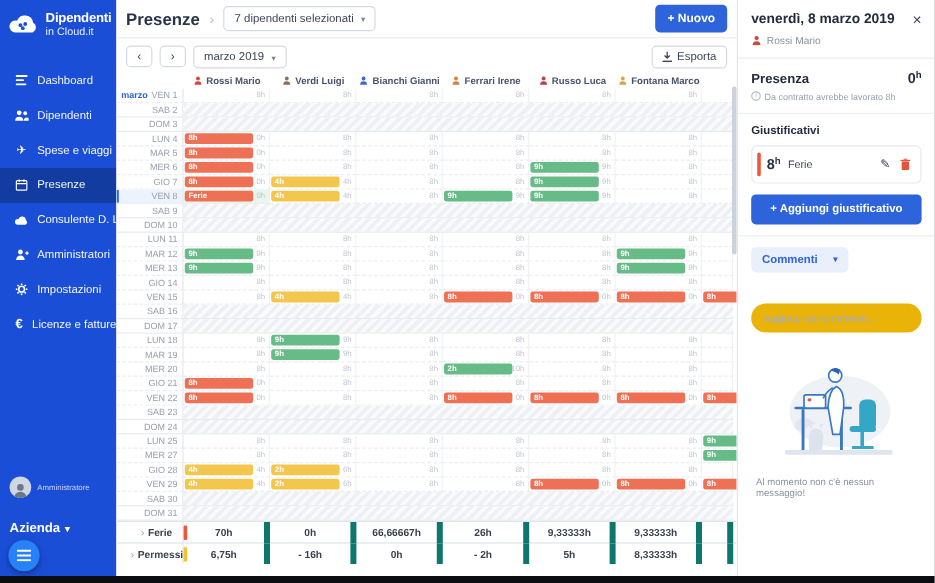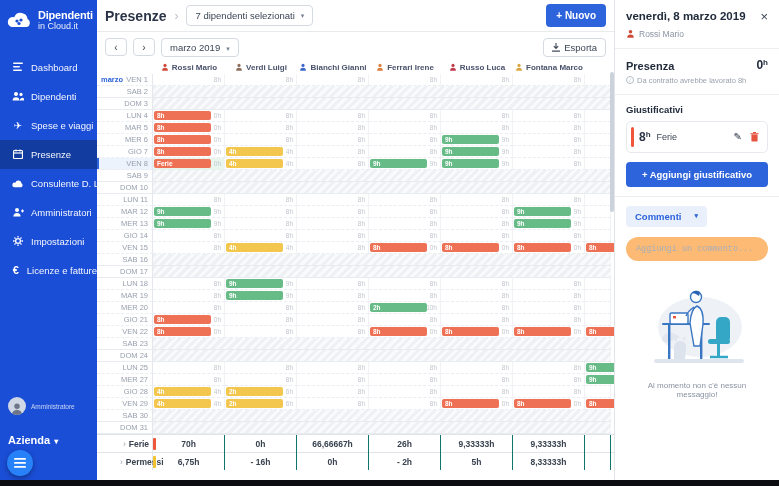--- a/index.html
+++ b/index.html
@@ -67,22 +67,22 @@
     white-space:nowrap; overflow:hidden; }
   .c-o { background:#ee7155; } .c-y { background:#f3c64e; } .c-g { background:#67bb87; }
   .clabel { position:absolute; right:3px; top:0; font-size:6.5px; color:#c0c6cf; line-height:11px; }
   .grow.sel .daycell { background:#edf3fd; box-shadow:inset 2px 0 0 #2d63db; }
   .westrip { grid-column:2 / -1;
     background:repeating-linear-gradient(135deg,#eef0f3 0px,#eef0f3 3px,#f9fafb 3px,#f9fafb 6px);
     border-bottom:1px solid #e8ebef !important; }
   .grow.we .daycell { border-bottom:1px solid #e8ebef; }
   
   .srow { height:18px; border-top:1px solid #e0e4e9; font-size:8.5px; font-weight:bold; color:#39424f; }
-  .srow > div { position:relative; border-right:1px solid #0f766e; line-height:18px; text-align:center; }
-  .slabel { text-align:center; padding-left:23px; border-right:1px solid #e4e7eb !important; cursor:pointer; }
+  .srow > div { position:relative; border-right:5px solid #0f766e; line-height:18px; text-align:center; }
+  .slabel { text-align:center; padding-left:12px; border-right:1px solid #e4e7eb !important; cursor:pointer; }
   .slabel .chev { color:#9aa2af; margin-right:3px; font-weight:normal; }
   .sumbar { position:absolute; left:0; top:3px; width:3px; height:12px; border-radius:1px; }
   .vthumb { position:absolute; right:0px; top:72px; width:4px; height:140px; background:#ccd2db; border-radius:2px; }
   
   .panel { position:absolute; left:614px; top:0; width:165px; height:486px; background:#fff;
     border-left:1px solid #e1e5ea; padding:10px 11px; }
   .pdate { font-size:11.5px; font-weight:bold; color:#222c3d; width:120px; line-height:1.2; }
   .pclose { position:absolute; right:11px; top:10px; font-size:13px; color:#3c4555; cursor:pointer; line-height:1; }
   .pemp { display:flex; align-items:center; gap:4px; margin-top:5px; font-size:8.5px; color:#8a93a3; }
   .pdivider { border:none; border-top:1px solid #eceef2; margin:9px -11px; }
@@ -99,25 +99,25 @@
   .gaccent { position:absolute; left:4px; top:5px; bottom:5px; width:3px; border-radius:2px; background:#f0563c; }
   .ghours { font-size:12px; font-weight:bold; } .ghours .u { font-size:8px; vertical-align:top; }
   .gtype { font-size:9px; margin-left:6px; color:#3c4555; }
   .gicons { margin-left:auto; display:flex; gap:8px; align-items:center; }
   .pencil { font-size:10px; color:#2b3447; cursor:pointer; }
   .btn-add { width:100%; margin-top:9px; background:#2d63db; color:#fff; border:none; border-radius:4px;
     font-size:9.5px; font-weight:bold; padding:7px 0; cursor:pointer; font-family:inherit; }
   .commchip { display:inline-flex; align-items:center; gap:13px; background:#e9effb; color:#2d63db;
     font-size:9.5px; font-weight:bold; border-radius:4px; padding:5px 9px; cursor:pointer; }
   .commchip .car { font-size:7px; }
-  .cinput { margin-top:10px; width:100%; background:#fdba74; border:none; border-radius:12px;
-    padding:7px 10px; font-size:8.5px; color:#5a6472; font-family:Liberation Mono, monospace; }
+  .cinput { margin-top:26px; width:100%; background:#eab308; border:none; border-radius:12px;
+    padding:7px 10px; font-size:8.5px; color:#5a6472; font-family:Liberation Sans, sans-serif; }
   .cinput::placeholder { color:#a7aeb9; }
   .illus { display:block; margin:18px auto 0; }
-  .emptymsg { margin-top:10px; text-align:center; font-size:8px; color:#8a93a3; padding:0 4px; }
+  .emptymsg { margin-top:10px; font-size:8px; color:#8a93a3; padding:0 4px; }
   .bottombar { position:absolute; left:0; bottom:0; width:779px; height:6px; background:#0c0d10; z-index:60; }
 </style>
 </head>
 <body>
 
 <div class="app">
 
   <aside class="sidebar">
     <div class="logo">
       <svg width="26" height="18" viewBox="0 0 26 18">

